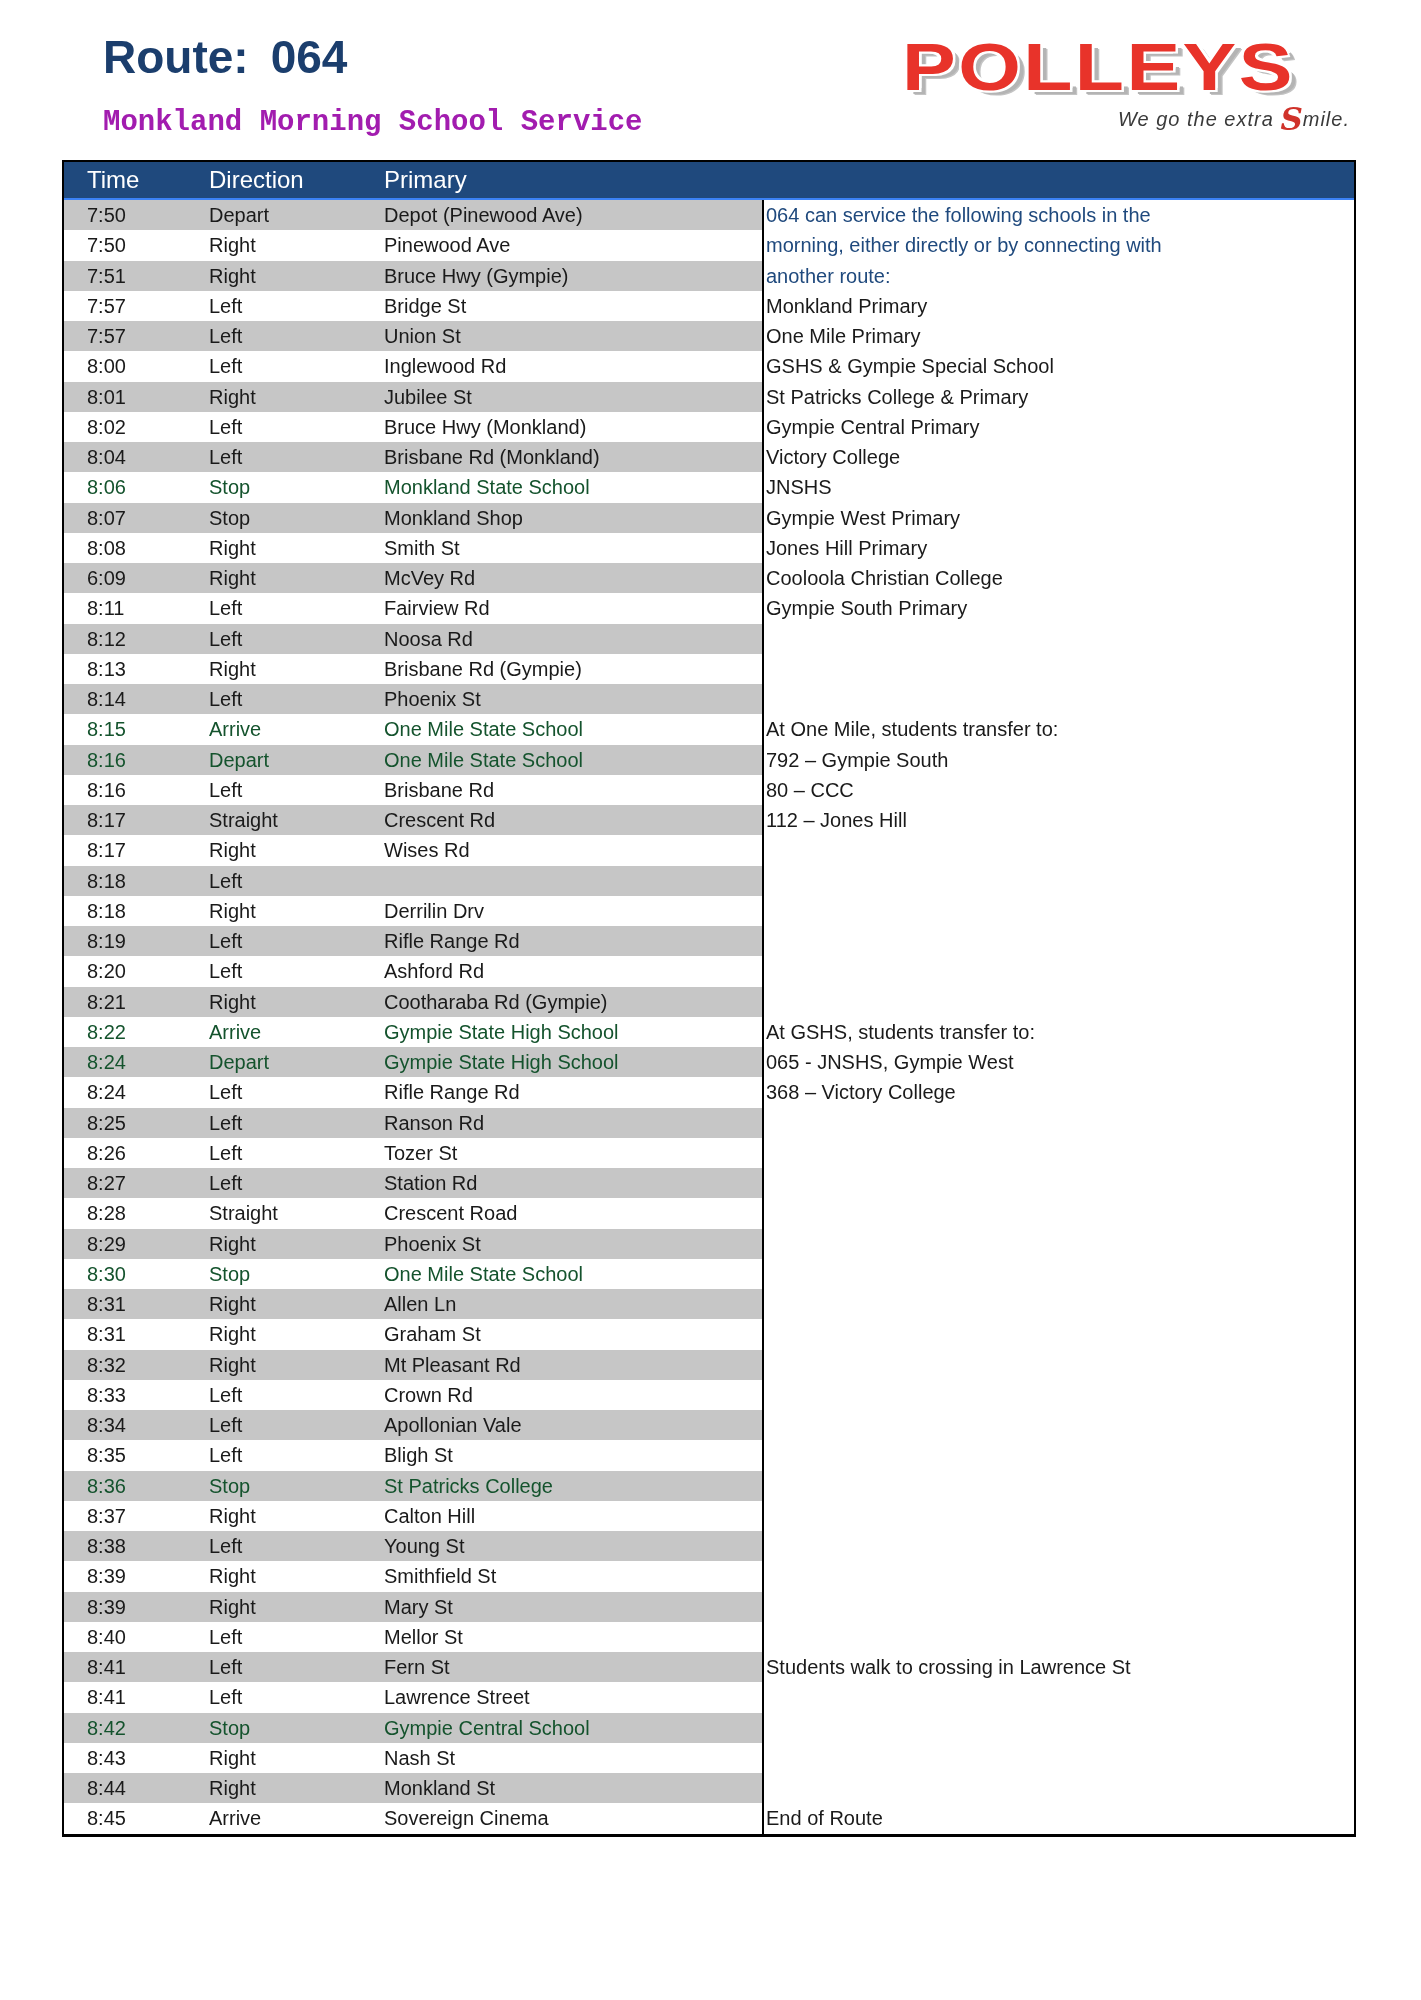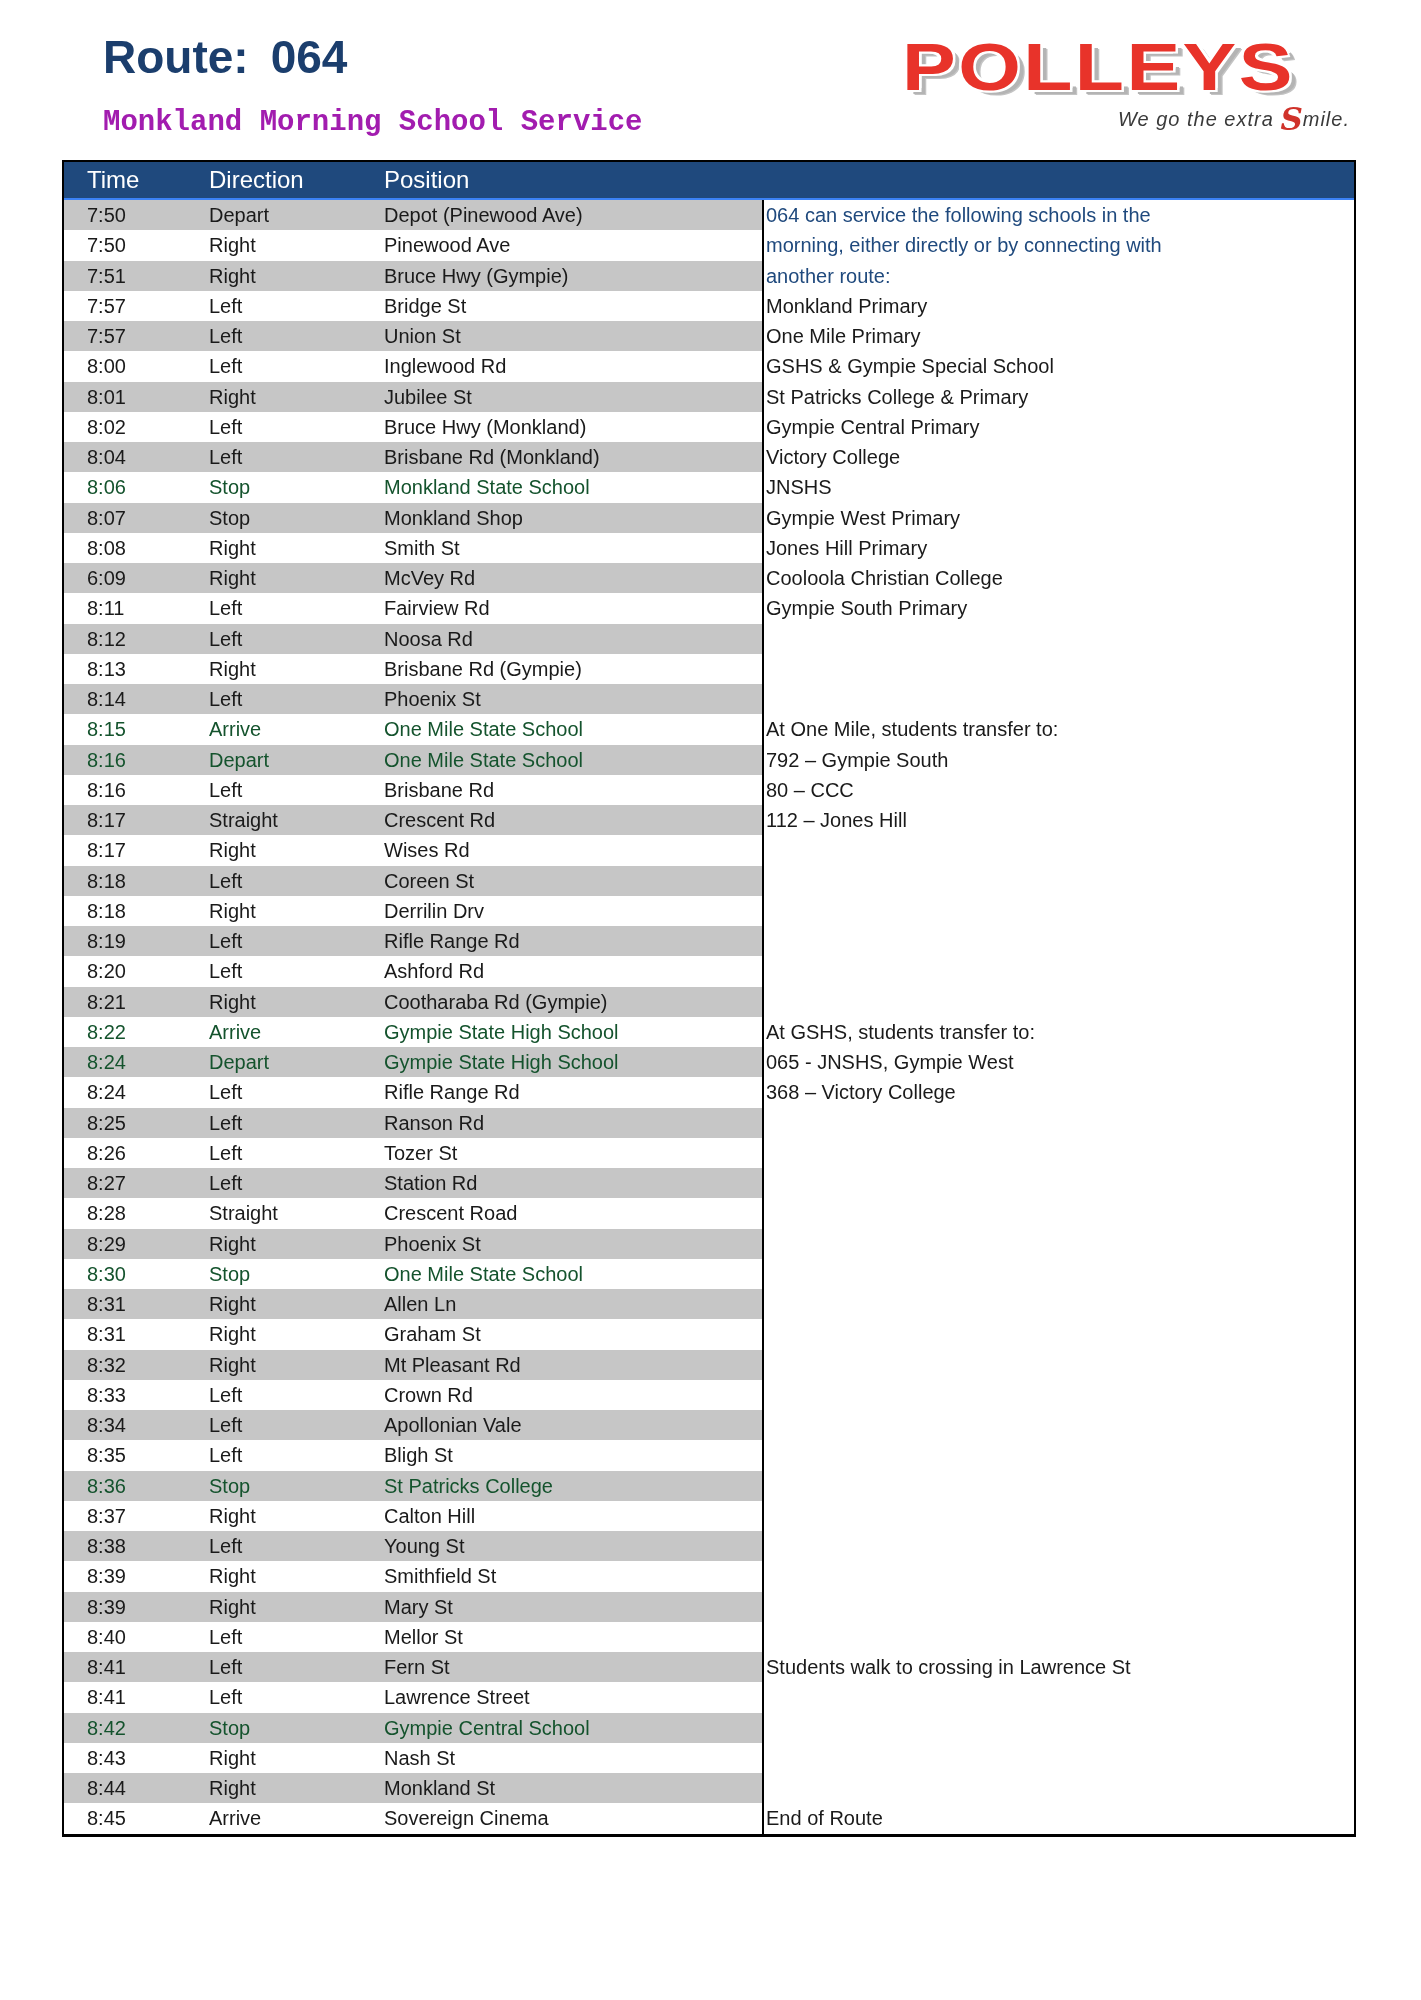--- a/index.html
+++ b/index.html
@@ -91,21 +91,21 @@
 
   <div class="logoblock">
     <span class="brand">POLLEYS</span>
     <div class="tagline"><span>We go the extra </span><span class="red-s">S</span><span>mile.</span></div>
   </div>
 
   <div class="sched">
     <div class="thead">
       <div class="h-time">Time</div>
       <div class="h-dir">Direction</div>
-      <div class="h-pos">Position</div>
+      <div class="h-pos">Primary</div>
       <div class="h-notes">Notes</div>
     </div>
     <div class="tbody">
         <div class="row">
           <div class="lg">
             <div class="cell c-time">7:50</div>
             <div class="cell c-dir">Depart</div>
             <div class="cell c-pos">Depot (Pinewood Ave)</div>
           </div>
           <div class="cell c-note note-blue">064 can service the following schools in the</div>
@@ -275,21 +275,20 @@
             <div class="cell c-time">8:17</div>
             <div class="cell c-dir">Right</div>
             <div class="cell c-pos">Wises Rd</div>
           </div>
           <div class="cell c-note"></div>
         </div>
         <div class="row">
           <div class="lg">
             <div class="cell c-time">8:18</div>
             <div class="cell c-dir">Left</div>
-            <div class="cell c-pos">Coreen St</div>
           </div>
           <div class="cell c-note"></div>
         </div>
         <div class="row">
           <div class="lg">
             <div class="cell c-time">8:18</div>
             <div class="cell c-dir">Right</div>
             <div class="cell c-pos">Derrilin Drv</div>
           </div>
           <div class="cell c-note"></div>

